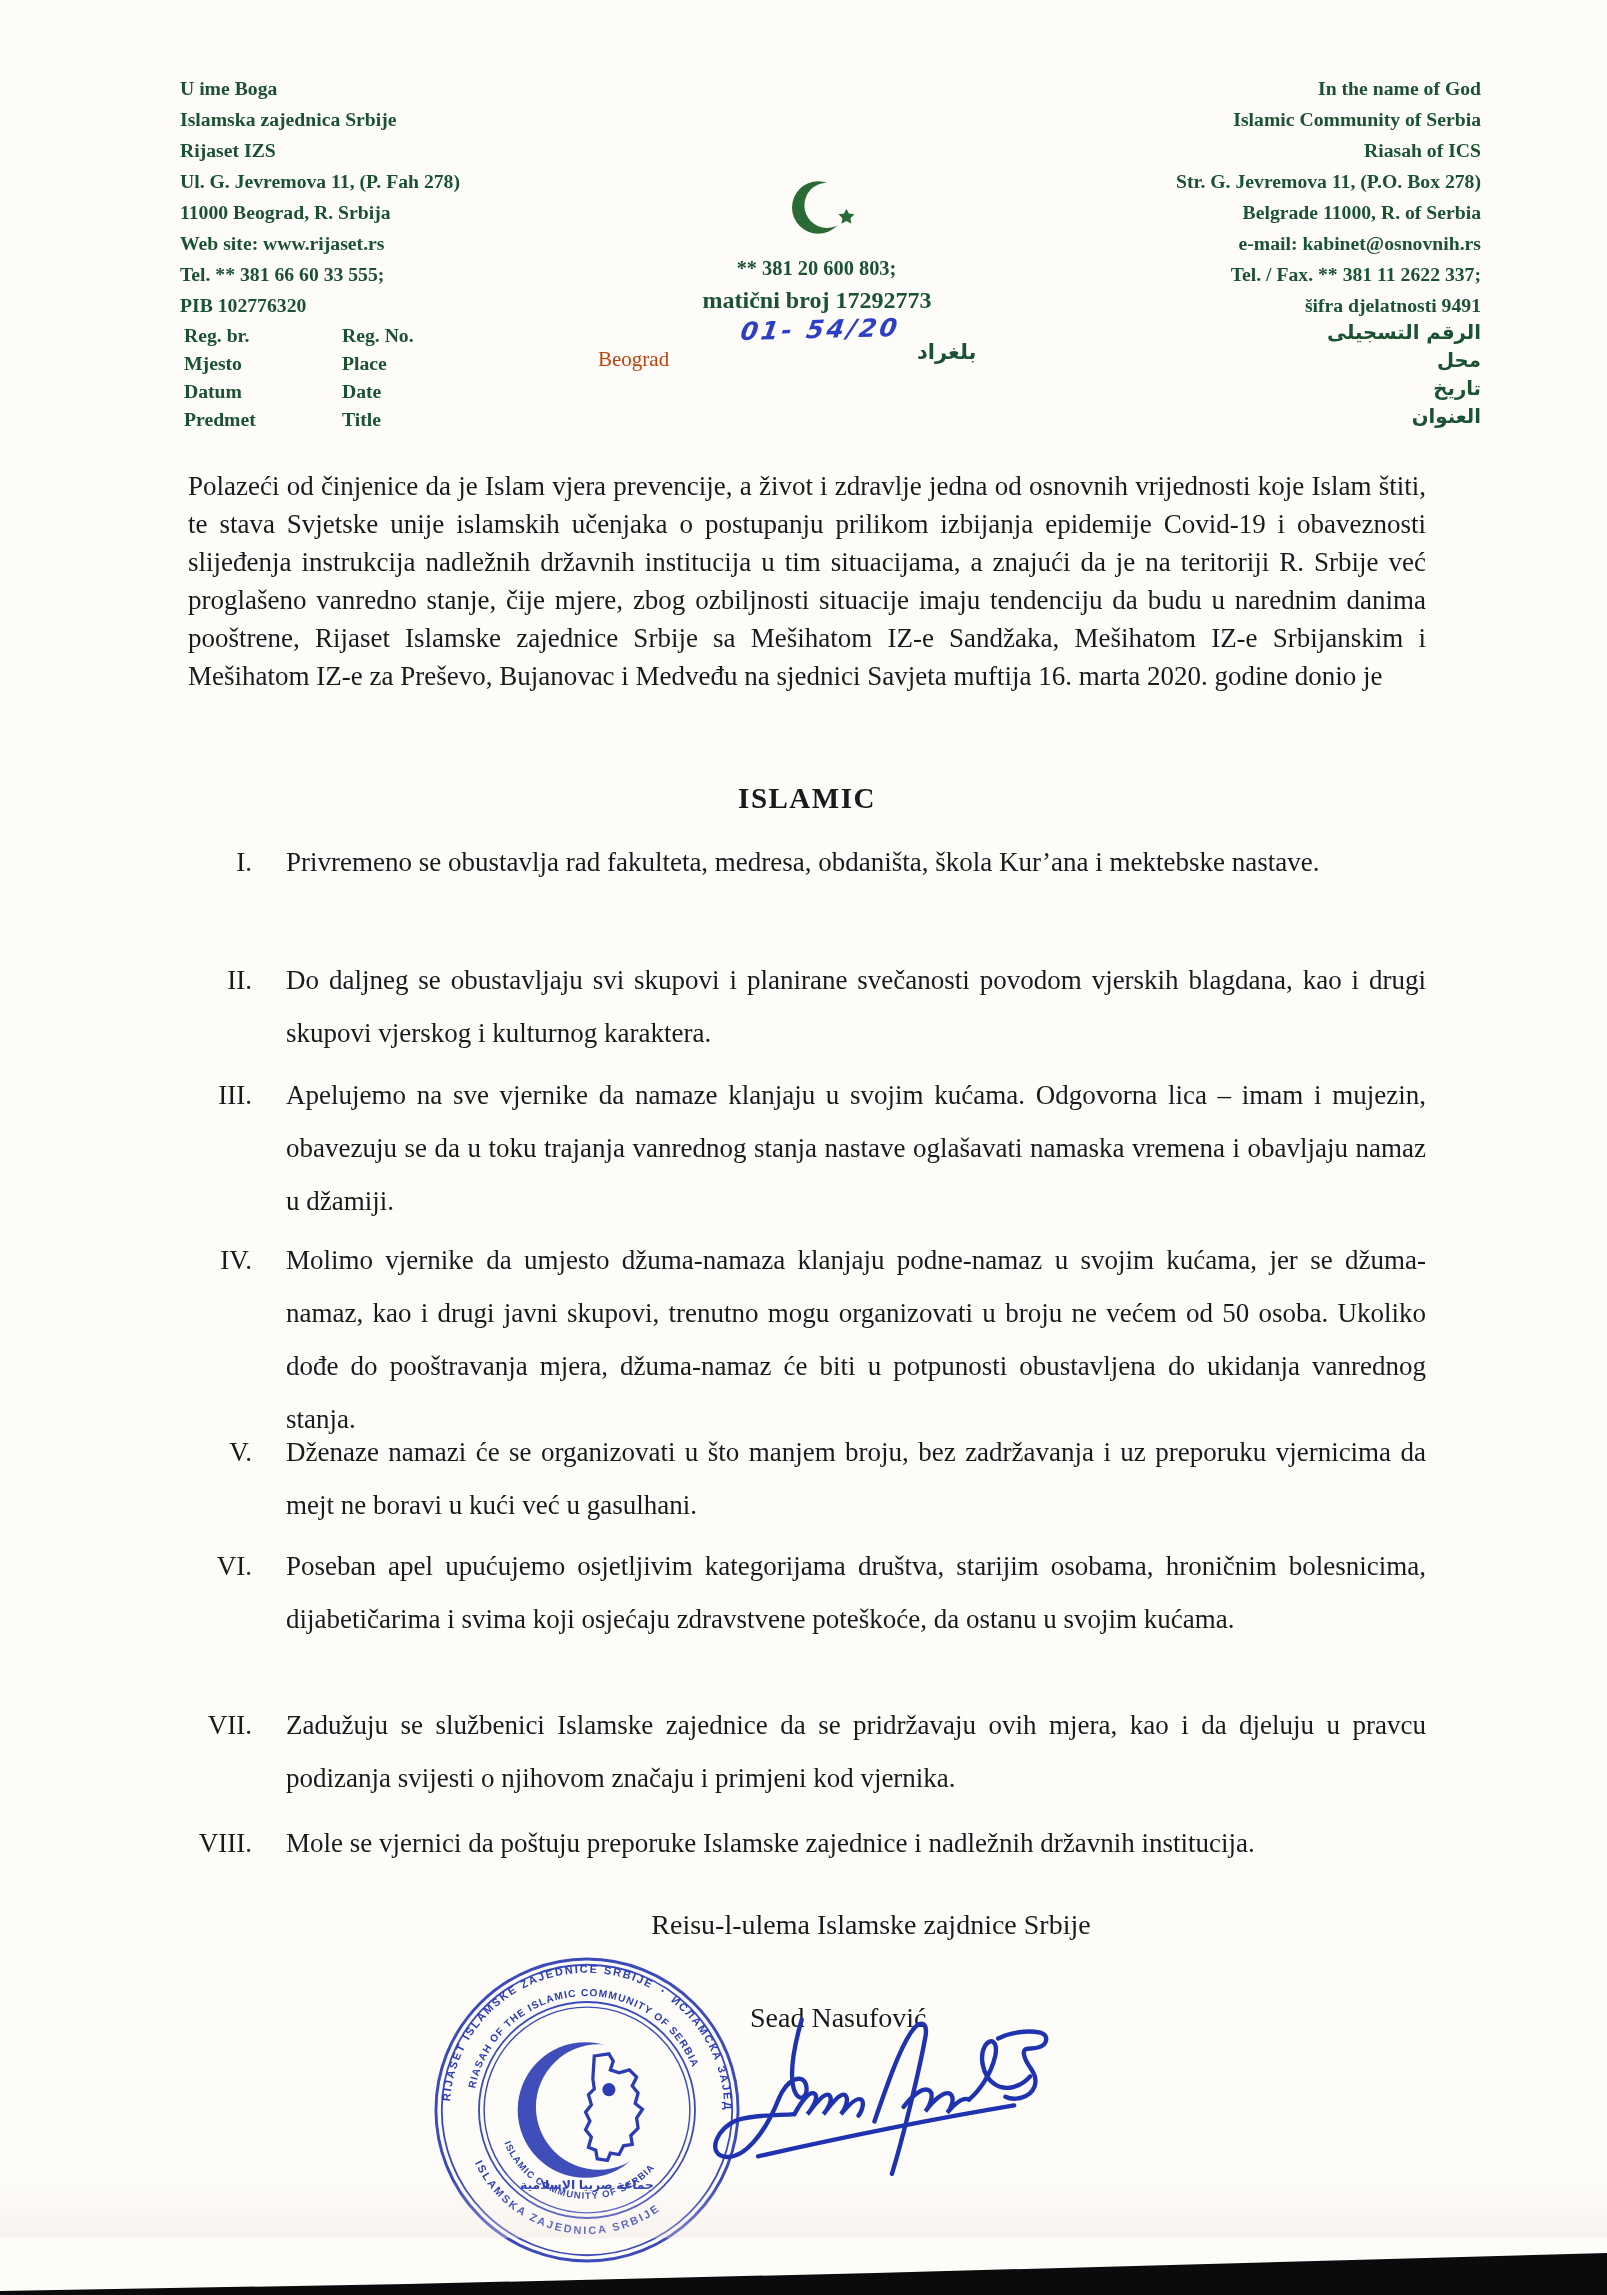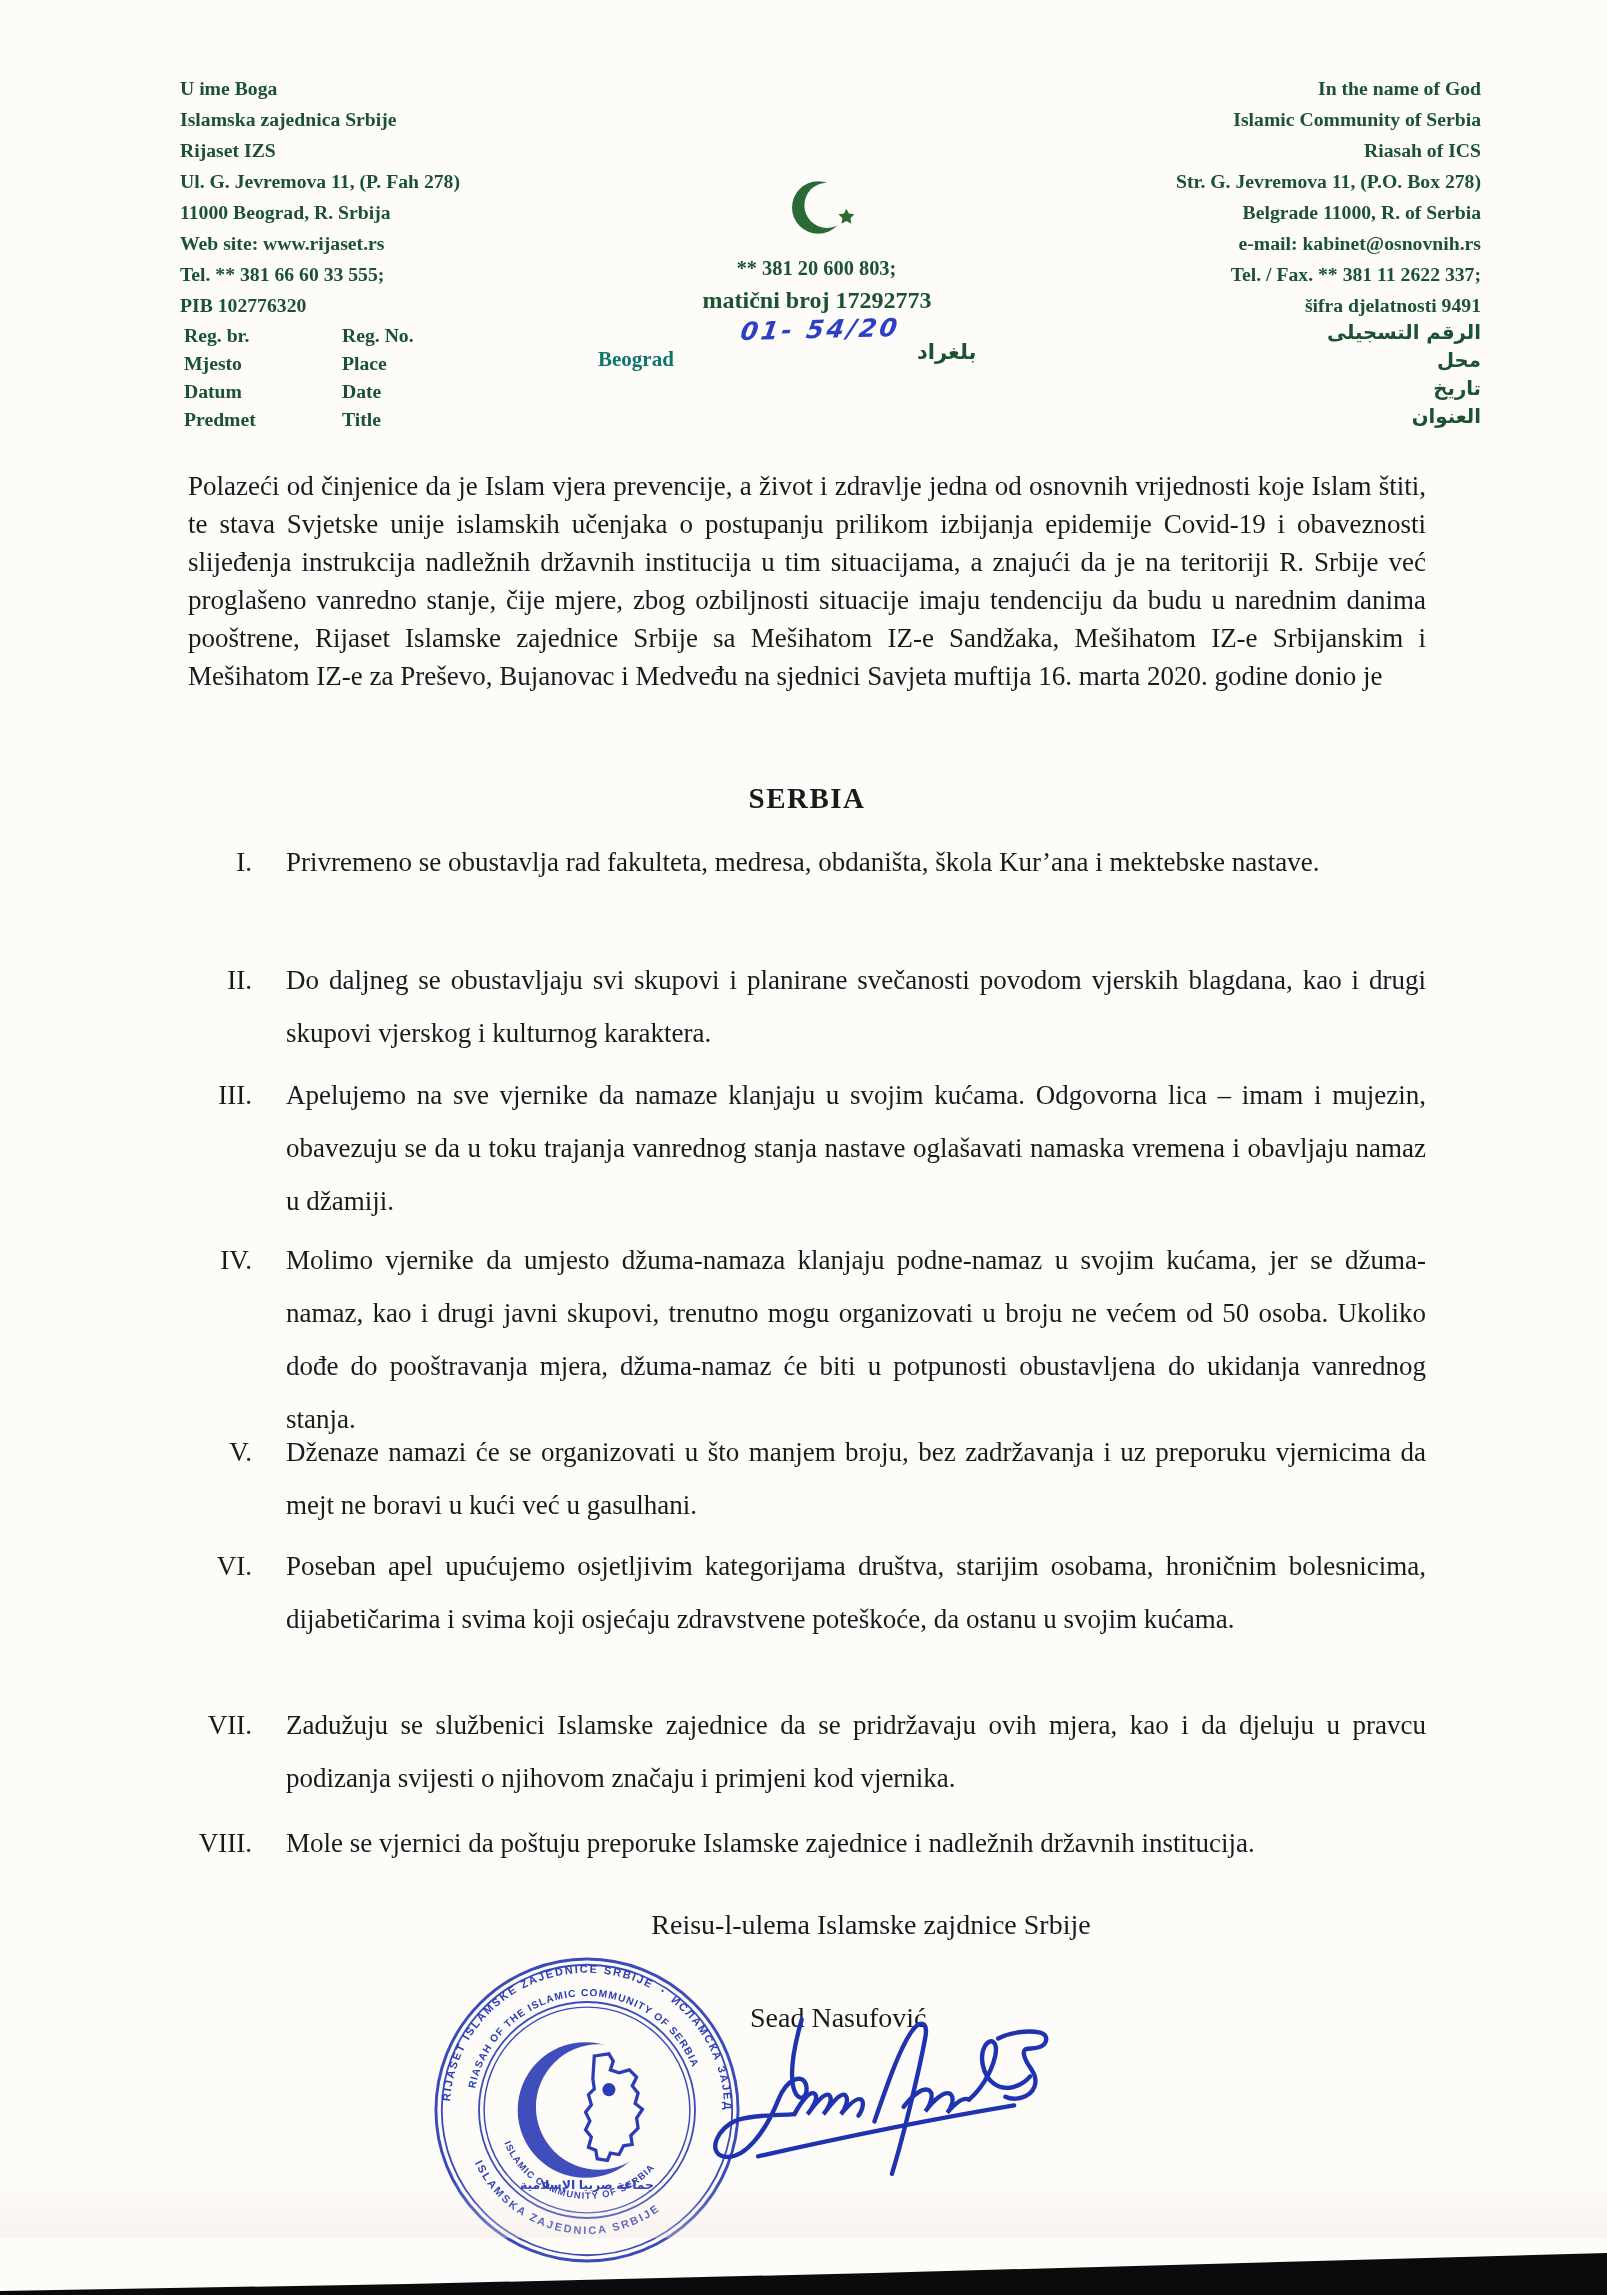--- a/index.html
+++ b/index.html
@@ -18,21 +18,21 @@
   .lh-phone{position:absolute; left:656px; top:257px; width:321px; text-align:center; font-weight:bold; font-size:20.4px; color:#1b5231;}
   .lh-maticni{position:absolute; left:642px; top:287px; width:350px; text-align:center; font-weight:bold; font-size:24px; color:#1b5231;}
   .handwritten{
     position:absolute; left:741px; top:315px; color:#2d3fc4;
     font-family:"DejaVu Sans",sans-serif; font-style:italic; font-weight:bold;
     font-size:25px; letter-spacing:2.9px; transform:skewX(-10deg) rotate(-1.5deg);
   }
   .meta-row{position:absolute; left:184px; width:510px; font-weight:bold; font-size:19.7px; color:#1b5231;}
   .meta-row .en{position:absolute; left:158px;}
   .meta-ar{position:absolute; left:1240px; width:241px; text-align:right; font-weight:bold; font-size:19.7px; color:#1b5231;}
-  .place-value{position:absolute; left:598px; top:347px; font-weight:bold; font-size:21px; color:#0f766e;}
+  .place-value{position:absolute; left:598px; top:347px; font-weight:normal; font-size:21px; color:#c2410c;}
   .place-value-ar{position:absolute; left:917px; top:340px; font-weight:bold; font-size:21px; color:#1b5231;}
   
   .intro{
     position:absolute; left:188px; top:467px; width:1238px;
     font-size:27px; line-height:38px; text-align:justify;
   }
   .decision-title{
     position:absolute; left:188px; top:782px; width:1238px; text-align:center;
     font-size:29px; font-weight:bold; letter-spacing:1.5px;
   }
@@ -116,21 +116,21 @@
   <div class="meta-ar ar" style="top:321px;">الرقم التسجيلى</div>
   <div class="meta-ar ar" style="top:349px;">محل</div>
   <div class="meta-ar ar" style="top:377px;">تاريخ</div>
   <div class="meta-ar ar" style="top:405px;">العنوان</div>
 
   <div class="place-value">Beograd</div>
   <div class="place-value-ar ar">بلغراد</div>
 
   <div class="intro">Polazeći od činjenice da je Islam vjera prevencije, a život i zdravlje jedna od osnovnih vrijednosti koje Islam štiti, te stava Svjetske unije islamskih učenjaka o postupanju prilikom izbijanja epidemije Covid-19 i obaveznosti slijeđenja instrukcija nadležnih državnih institucija u tim situacijama, a znajući da je na teritoriji R. Srbije već proglašeno vanredno stanje, čije mjere, zbog ozbiljnosti situacije imaju tendenciju da budu u narednim danima pooštrene, Rijaset Islamske zajednice Srbije sa Mešihatom IZ-e Sandžaka, Mešihatom IZ-e Srbijanskim i Mešihatom IZ-e za Preševo, Bujanovac i Medveđu na sjednici Savjeta muftija 16. marta 2020. godine donio je</div>
 
-  <div class="decision-title">SERBIA</div>
+  <div class="decision-title">ISLAMIC</div>
 
   <div class="item" style="top:836px;">
     <span class="numeral">I.</span>
     <div class="itext">Privremeno se obustavlja rad fakulteta, medresa, obdaništa, škola Kur’ana i mektebske nastave.</div>
   </div>
   <div class="item" style="top:954px;">
     <span class="numeral">II.</span>
     <div class="itext">Do daljneg se obustavljaju svi skupovi i planirane svečanosti povodom vjerskih blagdana, kao i drugi skupovi vjerskog i kulturnog karaktera.</div>
   </div>
   <div class="item" style="top:1069px;">

